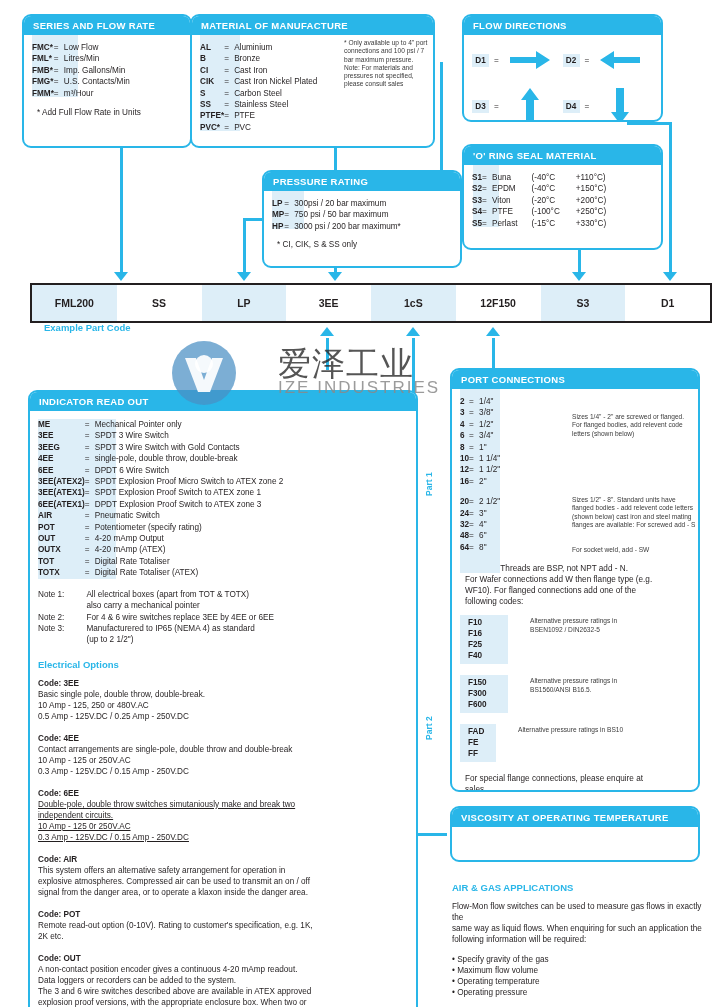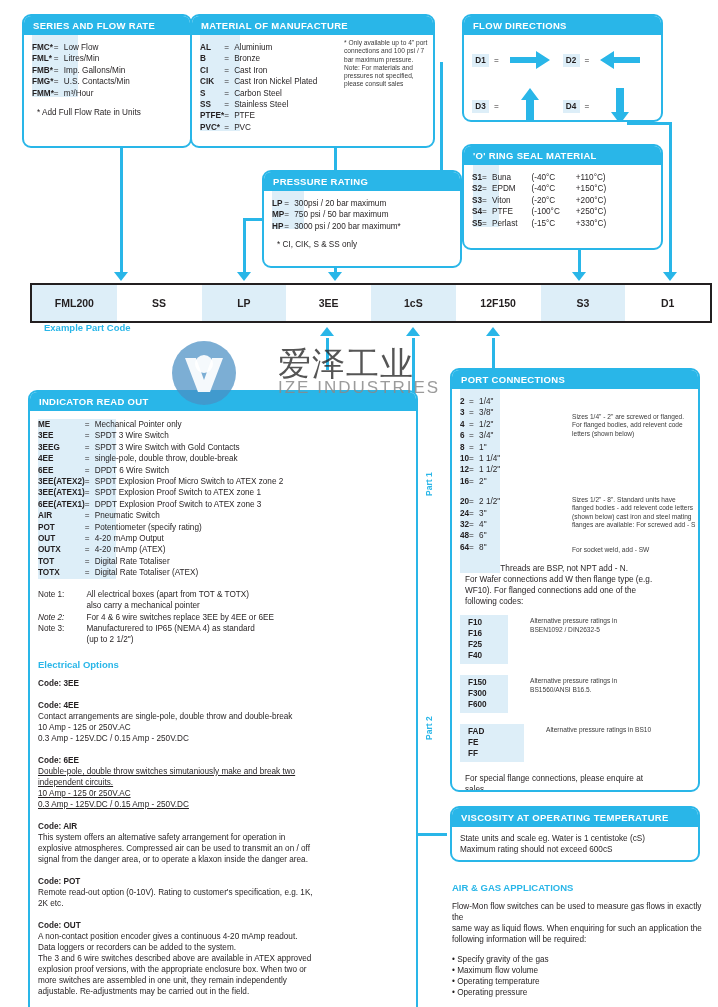--- a/index.html
+++ b/index.html
@@ -398,36 +398,39 @@
 
     <div style="height:10px;"></div>
     <table class="def" style="position:relative;">
       <tbody id="notes-body">
           <tr>
             <td style="padding-right:22px;white-space:nowrap;vertical-align:top;">Note 1:</td>
             <td style="white-space:pre-line;">All electrical boxes (apart from TOT &amp; TOTX)
 also carry a mechanical pointer</td>
           </tr>
           <tr>
-            <td style="padding-right:22px;white-space:nowrap;vertical-align:top;font-style:italic;">Note 2:</td>
+            <td style="padding-right:22px;white-space:nowrap;vertical-align:top;">Note 2:</td>
             <td style="white-space:pre-line;">For 4 &amp; 6 wire switches replace 3EE by 4EE or 6EE</td>
           </tr>
           <tr>
             <td style="padding-right:22px;white-space:nowrap;vertical-align:top;">Note 3:</td>
             <td style="white-space:pre-line;">Manufacturered to IP65 (NEMA 4) as standard
 (up to 2 1/2")</td>
           </tr>
         </tbody>
     </table>
 
     <div class="hdr-blue" style="margin-top:13px;">Electrical Options</div>
 
     <div id="elec" style="margin-top:8px;">
         <div style="margin-bottom: 11px;">
           <div class="fn bold">Code: 3EE</div>
+          <div class="fn" style="white-space:pre-line;">Basic single pole, double throw, double-break.
+10 Amp - 125, 250 or 480V.AC
+0.5 Amp - 125V.DC / 0.25 Amp - 250V.DC</div>
         </div>
         <div style="margin-bottom: 11px;">
           <div class="fn bold">Code: 4EE</div>
           <div class="fn" style="white-space:pre-line;">Contact arrangements are single-pole, double throw and double-break
 10 Amp - 125 or 250V.AC
 0.3 Amp - 125V.DC / 0.15 Amp - 250V.DC</div>
         </div>
         <div style="margin-bottom: 11px;">
           <div class="fn bold">Code: 6EE</div>
           <div class="fn" style="white-space:pre-line;text-decoration:underline;">Double-pole, double throw switches simutaniously make and break two
@@ -564,40 +567,36 @@
         <div style="display: flex; position: relative; margin-bottom: 11px;">
           <div class="fn bold" style="background:#ddeef8;width:48px;padding:2px 0 3px 8px;box-sizing:border-box;">
             <div>F150</div>
             <div>F300</div>
             <div>F600</div>
           </div>
           <div class="tiny" style="margin-left:22px;white-space:pre-line;padding-top:2px;">Alternative pressure ratings in
 BS1560/ANSI  B16.5.</div>
         </div>
         <div style="display: flex; position: relative; margin-bottom: 11px;">
-          <div class="fn bold" style="background:#ddeef8;width:64px;padding:2px 5px 3px 8px;box-sizing:border-box;">
+          <div class="fn bold" style="background:#ddeef8;width:36px;padding:2px 5px 3px 8px;box-sizing:border-box;">
             <div>FAD</div>
             <div>FE</div>
             <div>FF</div>
           </div>
           <div class="tiny" style="margin-left:22px;white-space:pre-line;padding-top:2px;">Alternative pressure ratings in BS10</div>
         </div>
       </div>
 
     <div class="fn" style="margin-top:9px;padding-left:5px;white-space:pre-line;">For special flange connections, please enquire at
 sales</div>
   </div>
 </div>
 
 <div class="card" style="left:450px;top:806px;width:250px;height:56px;">
   <div class="card-hd">VISCOSITY AT OPERATING TEMPERATURE</div>
-  <div class="card-bd" style="padding:6px 8px;">
-    <div class="fn" style="white-space:pre-line;">State units and scale eg. Water is 1 centistoke (cS)
-Maximum rating should not exceed 600cS</div>
-  </div>
 </div>
 
 <div class="abs" style="left:452px;top:882px;width:252px;">
   <div class="hdr-blue">AIR &amp; GAS APPLICATIONS</div>
   <div class="fn" style="margin-top:8px;white-space:pre-line;">Flow-Mon flow switches can be used to measure gas flows in exactly the
 same way as liquid flows. When enquiring for such an application the
 following information will be required:</div>
   <div id="airbul" style="margin-top:9px;">
       <div class="fn">• Specify gravity of the gas</div>
       <div class="fn">• Maximum flow volume</div>

